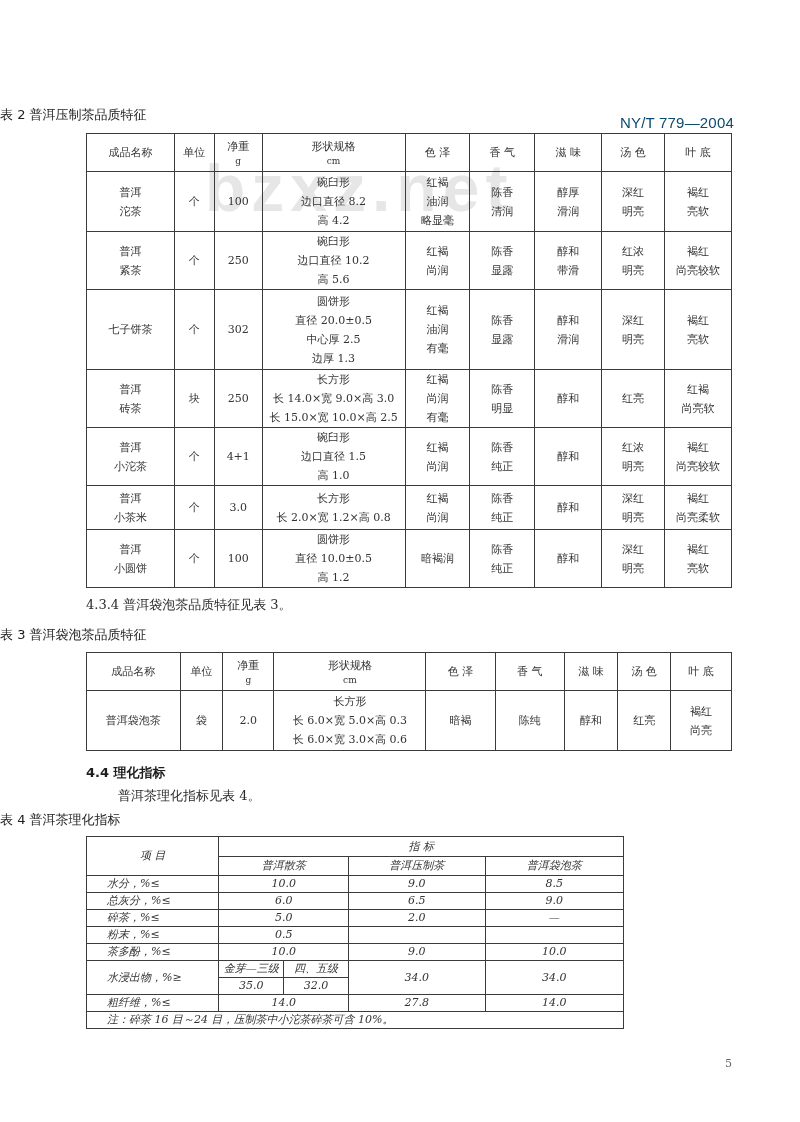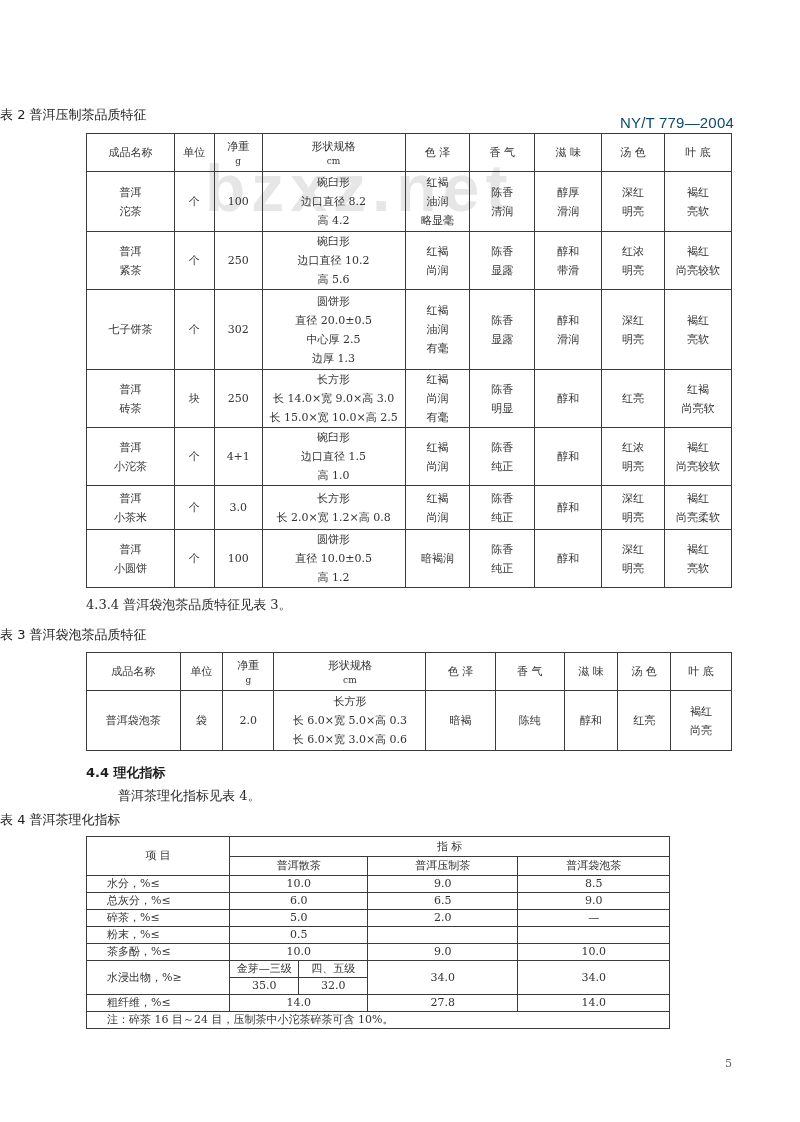--- a/index.html
+++ b/index.html
@@ -10,21 +10,21 @@
   .watermark { position:absolute; top:150px; left:205px; font-family:"Liberation Sans","DejaVu Sans",sans-serif;
                font-weight:bold; font-size:66px; letter-spacing:6px; color:#e6e6e6; z-index:0; }
   .caption { position:absolute; left:0; width:684px; text-align:left; font-family:"DejaVu Sans","Liberation Sans",sans-serif;
              font-weight:normal; font-size:13px; color:#1e1e1e; }
   .para { position:absolute; font-size:13px; color:#2b2b2b; }
   .heading { position:absolute; font-family:"DejaVu Sans","Liberation Sans",sans-serif; font-weight:bold; font-size:13px; color:#1e1e1e; }
   table { position:absolute; border-collapse:collapse; font-size:11px; color:#333; z-index:1; background:transparent; }
   td, th { border:1px solid #3b3b3b; text-align:center; vertical-align:middle; font-weight:normal; padding:0 2px; line-height:19px; }
   .t2 { left:86px; top:133px; width:646px; border-top:1.5px solid #222; border-bottom:1.5px solid #222; }
   .t3 { left:86px; top:652px; width:646px; border-top:1.5px solid #222; border-bottom:1.5px solid #222; }
-  .t4 { left:86px; top:836px; width:584px; }
+  .t4 { left:86px; top:836px; width:538px;font-style:italic; }
   .t4 td, .t4 th { line-height:16px; }
   .t4 .item { text-align:left; padding-left:20px; }
   .sub { font-size:9px; line-height:12px; display:block; }
   .hdr-main { display:block; line-height:17px; }
   .multiline { white-space:pre-line; }
   .page-num { position:absolute; right:68px; top:1057px; font-size:11px; color:#666; }
 </style>
 </head>
 <body>
 

